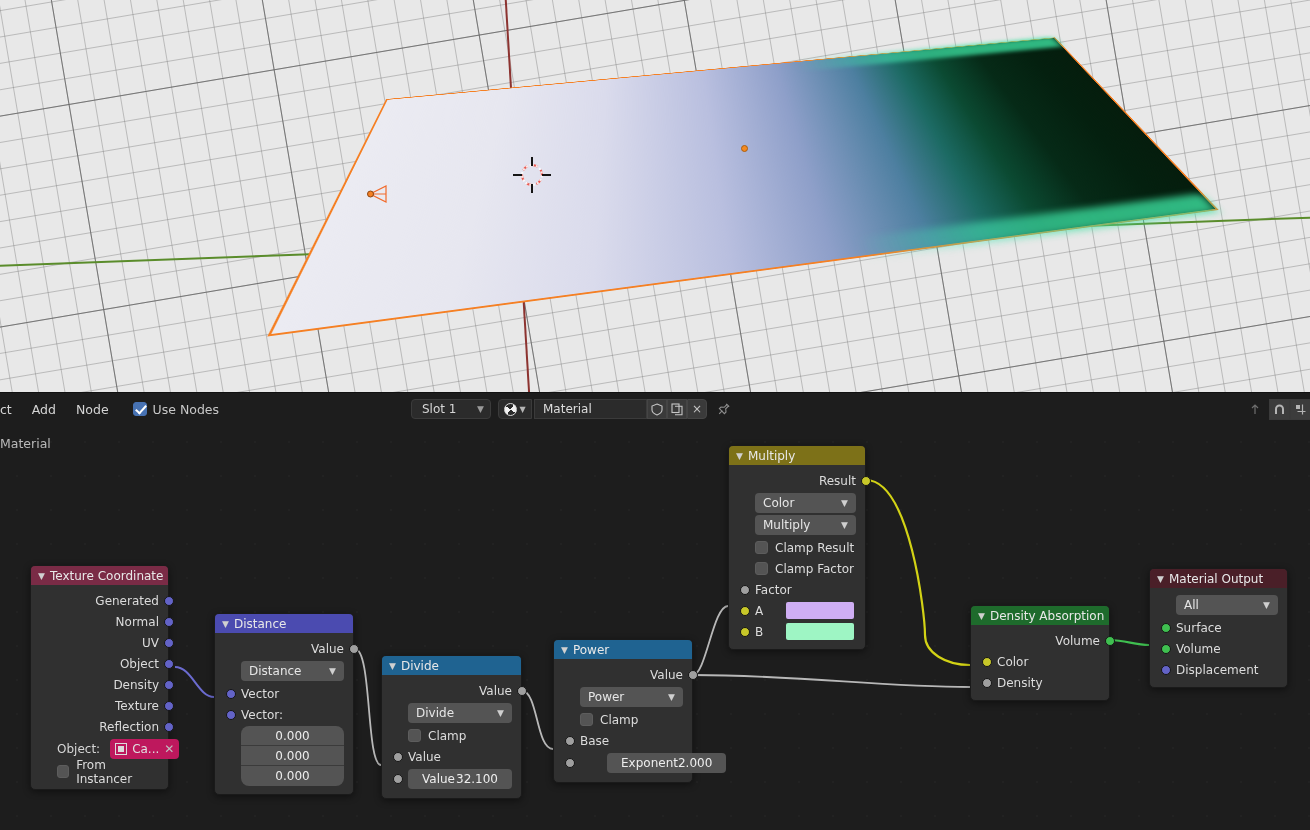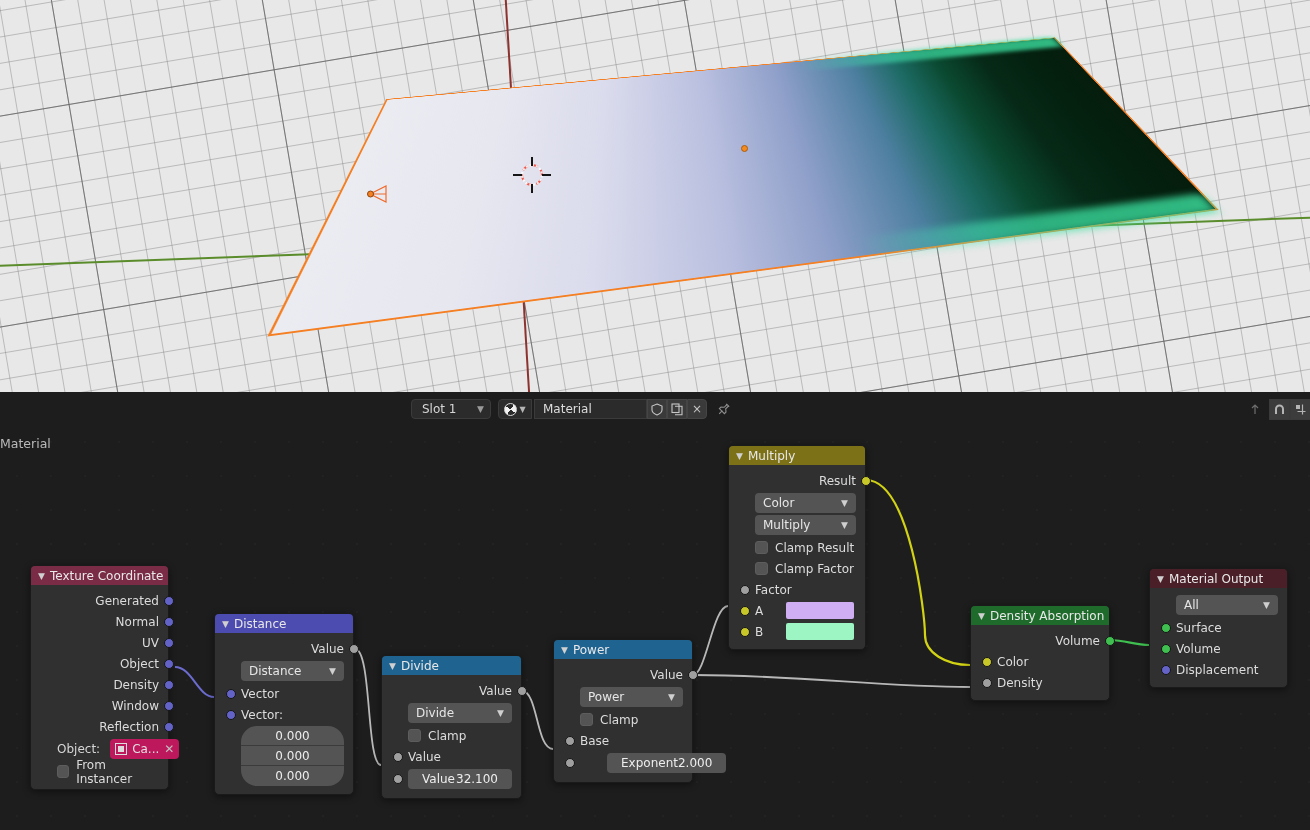--- a/index.html
+++ b/index.html
@@ -245,21 +245,21 @@
   .chk-row { height:21px; display:flex; align-items:center; padding:0 9px; gap:7px; }
   .chk {
     width:13px; height:13px; border-radius:3px; background:#545454; border:1px solid #5d5d5d;
   }
 
   .num {
     margin:1px 9px; height:20px; background:#545454; border-radius:4px;
     display:flex; align-items:center; justify-content:center; font-size:12px; color:#ededed;
   }
   .num.lbl { justify-content:space-between; padding:0 14px; }
-  .num-stack { margin:1px 9px; border-radius:16px; overflow:hidden; }
+  .num-stack { margin:1px 9px; border-radius:8px; overflow:hidden; }
   .num-stack .num { margin:0; border-radius:0; border-bottom:1px solid #3b3b3b; }
   .num-stack .num:first-child { border-radius:4px 4px 0 0; }
   .num-stack .num:last-child { border-radius:0 0 4px 4px; border-bottom:none; }
 
   .swatch { width:68px; height:17px; border-radius:2px; margin-left:auto; margin-right:2px; }
 
   .objfield {
     margin:2px 9px 2px 9px; height:20px; display:flex; align-items:center; gap:10px; font-size:12px;
   }
   .objfield .lab { color:#d6d6d6; }
@@ -317,20 +317,29 @@
       <div class="ring"></div>
         <div class="ring2"></div>
       <div class="tick t-n"></div>
         <div class="tick t-s"></div>
       <div class="tick t-w"></div>
         <div class="tick t-e"></div>
     </div>
     <div id="origin-dot"></div>
   </div>
 
+  <div id="node-header">
+    <div class="hdr-menu">ct</div>
+    <div class="hdr-menu">Add</div>
+    <div class="hdr-menu">Node</div>
+    <div class="usenodes">
+      <span class="cb on"></span>
+      <span>Use Nodes</span>
+    </div>
+  </div>
 
   <div class="slot-select">
     <span>Slot 1</span>
     <span class="chev">▼</span>
   </div>
 
   <div class="mat-browse">
     <span class="sphere-icon"></span>
     <span class="chev">▼</span>
   </div>
@@ -421,21 +430,21 @@
         </div>
         <div class="row out">
           <span>Object</span>
           <span class="sock r s-vec"></span>
         </div>
         <div class="row out">
           <span>Density</span>
           <span class="sock r s-vec"></span>
         </div>
         <div class="row out">
-          <span>Window</span>
+          <span>Texture</span>
           <span class="sock r s-vec"></span>
         </div>
         <div class="row out">
           <span>Reflection</span>
           <span class="sock r s-vec"></span>
         </div>
         <div class="objfield">
           <span class="lab">Object:</span>
           <span class="box">
             <span class="obj-icon"></span>

